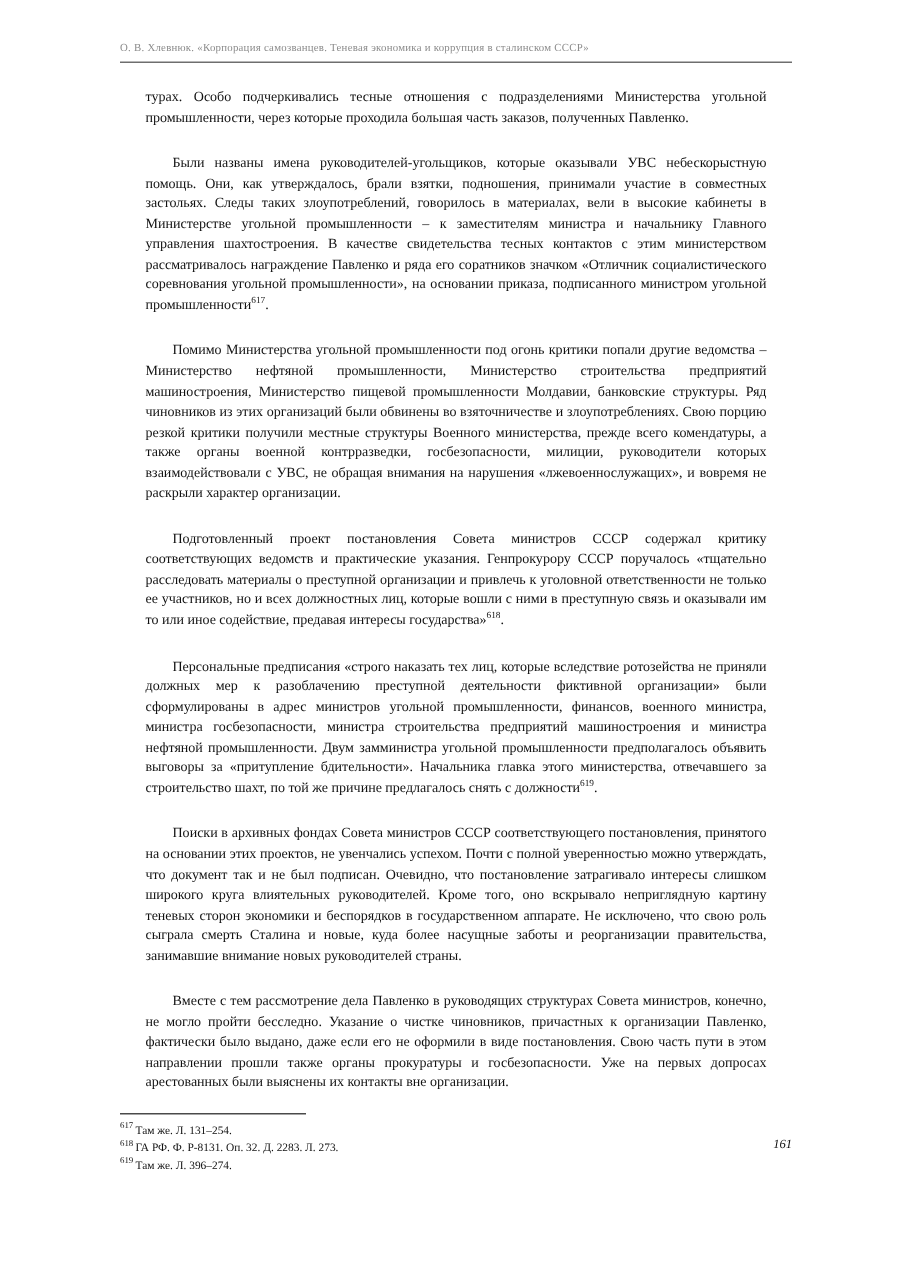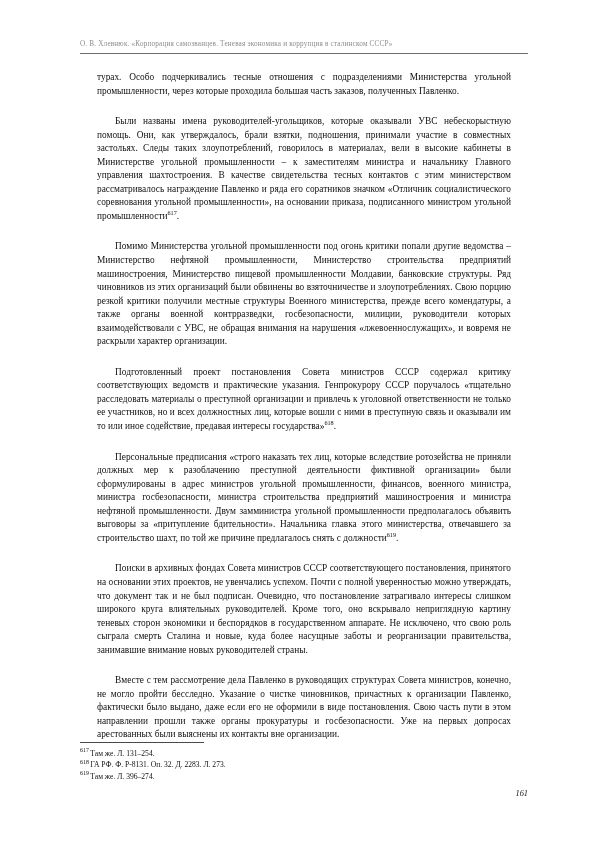--- a/index.html
+++ b/index.html
@@ -10,21 +10,21 @@
   body {
     width: 600px;
     height: 849px;
     font-family: "Liberation Serif", "DejaVu Serif", serif;
     color: #1a1a1a;
     position: relative;
     overflow: hidden;
   }
   .page {
     position: absolute;
-    left: 0; top: 12px;
+    left: 0; top: 0;
     width: 600px;
     height: 694px;
     box-sizing: border-box;
     padding: 28px 72px 0 80px;
   }
   .running-head {
     font-size: 7.2px;
     color: #8c8c8c;
     letter-spacing: 0.18px;
     white-space: nowrap;
@@ -81,21 +81,21 @@
   }
   .footnotes .fn-num {
     font-size: 5.9px;
     vertical-align: super;
     line-height: 0;
     margin-right: 1.5px;
   }
   .page-number {
     position: absolute;
     right: 72px;
-    top: 789px;
+    top: 758px;
     font-size: 8.4px;
     color: #111111;
     font-style: italic;
   }
 </style>
 </head>
 <body>
 
 <div class="page">
 

